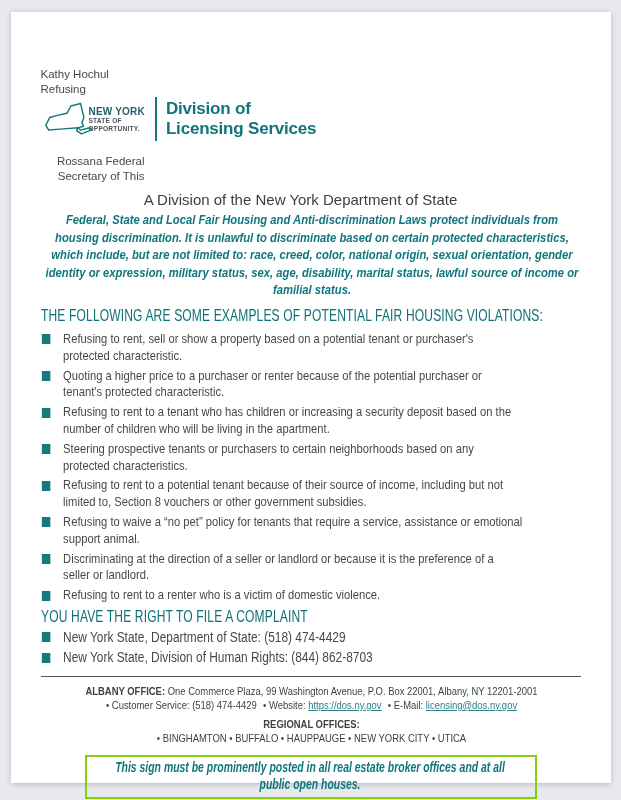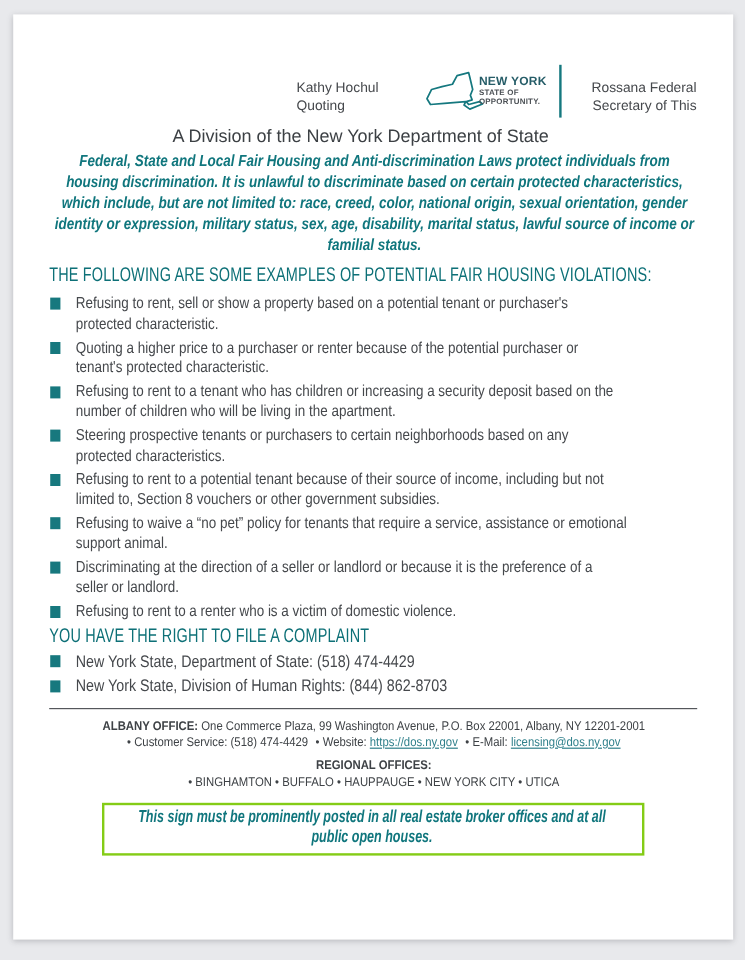--- a/index.html
+++ b/index.html
@@ -14,21 +14,21 @@
   .paper {
     position:relative;
     width:600px; height:771px;
     margin:0 auto; top:12px;
     background:#ffffff;
     box-shadow:0 1px 5px rgba(60,60,70,.28);
     padding:0 30px;
   }
 
   
-  .header { display:flex; justify-content:flex-end; padding-top:42px; }
+  .header { display:flex; justify-content:flex-start; padding-top:42px;flex-direction:column; }
   .official { font-size:11.5px; line-height:15px; color:#45484c; padding-top:13px; width:104px; }
   .official.right { text-align:right; }
   .logo-group { display:flex; align-items:center; }
   .ny-outline { width:54px; height:42px; margin-right:-6px; }
   .ny-outline path { fill:none; stroke:#15787f; stroke-width:3; stroke-linejoin:round; stroke-linecap:round; }
   .wordmark { line-height:1; padding-top:2px; }
   .wm-ny  { font-size:10px; font-weight:bold; color:#265d68; letter-spacing:.2px; white-space:nowrap; }
   .wm-sub { font-size:6.6px; font-weight:bold; color:#4c5156; line-height:8px; letter-spacing:.2px; }
   .logo-divider { width:2px; height:44px; background:#15787f; margin:0 9px 0 10px; }
   .division { font-size:17px; font-weight:bold; color:#0f747c; line-height:20px; letter-spacing:-.2px; white-space:nowrap; }
@@ -84,33 +84,37 @@
 </style>
 </head>
 <body>
 
 <div class="stage">
   <div class="paper">
 
     <div class="header">
       <div class="official left">
         <div>Kathy Hochul</div>
-        <div>Quoting</div>
+        <div>Refusing</div>
       </div>
 
       <div class="logo-group">
         <svg class="ny-outline" viewBox="0 0 112 72" aria-hidden="true">
           <path d="M82 4 L84 12 L89 33 L85 43 L88 51 L78 54 L82 59 L101 54 L106 58 L84 67 L74 60 L77 54 L40 57 L16 59 L10 49 L18 33 L36 28 L54 24 L62 9 Z"></path>
         </svg>
         <div class="wordmark">
           <div class="wm-ny">NEW YORK</div>
           <div class="wm-sub">STATE OF</div>
           <div class="wm-sub">OPPORTUNITY.</div>
         </div>
         <div class="logo-divider"></div>
+        <div class="division">
+          <div>Division of</div>
+          <div>Licensing Services</div>
+        </div>
       </div>
 
       <div class="official right">
         <div>Rossana Federal</div>
         <div>Secretary of This</div>
       </div>
     </div>
 
     <div class="subtitle">A Division of the New York Department of State</div>
 

